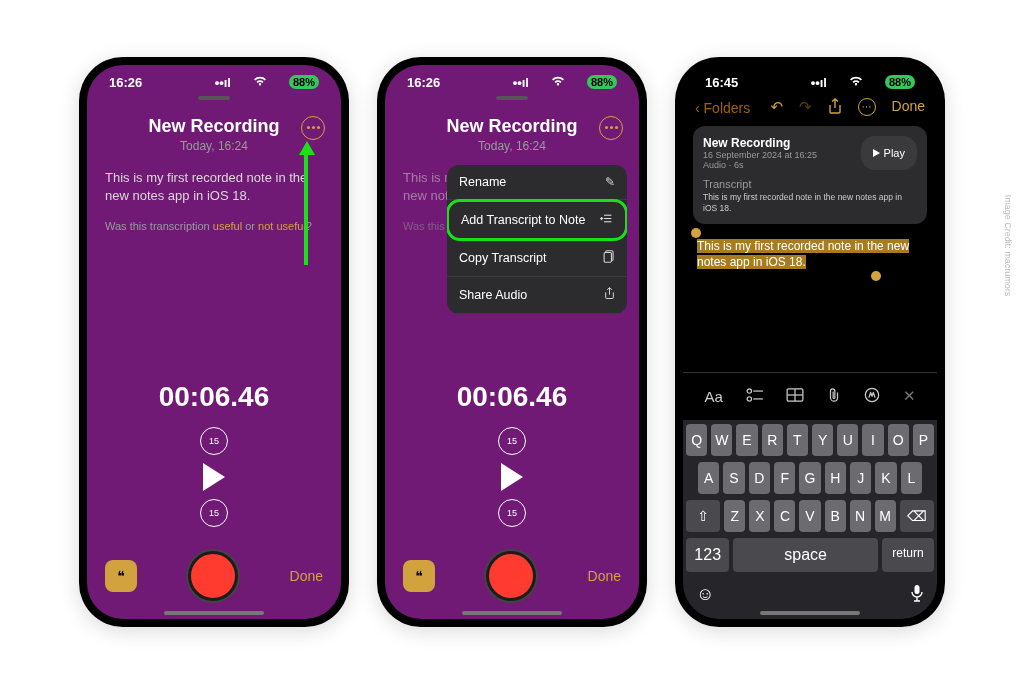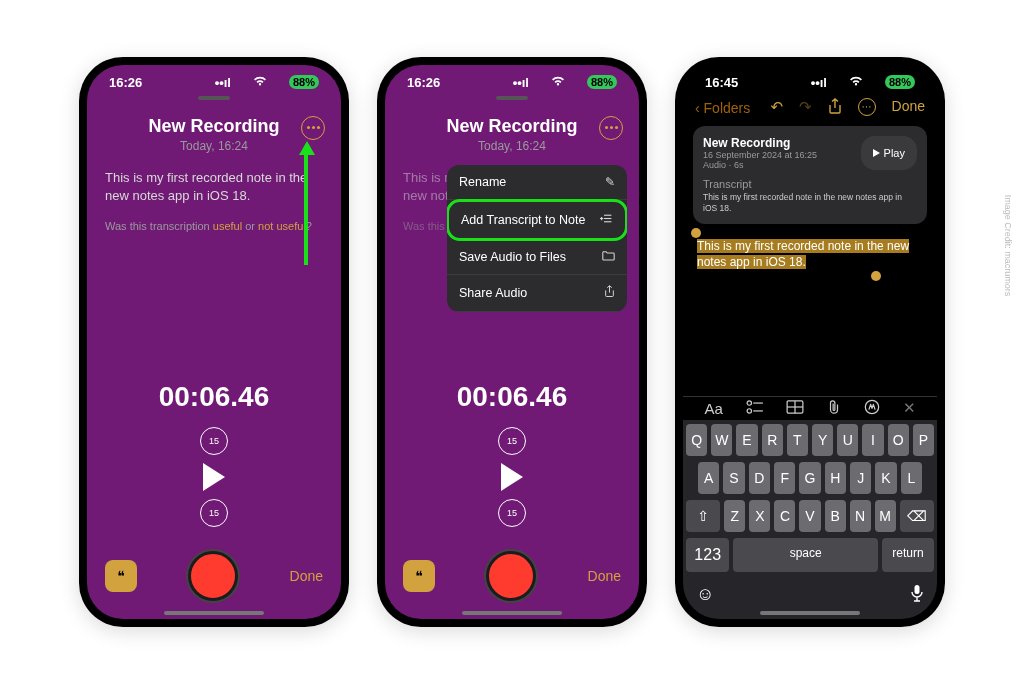--- a/index.html
+++ b/index.html
@@ -44,26 +44,26 @@
 .cs{font-size:9px;color:#9a9a9c;}
 .playbtn{float:right;background:#3a3a3c;color:#fff;padding:5px 12px;border-radius:14px;font-size:11px;display:inline-flex;align-items:center;gap:4px;}
 .playbtn::before{content:'';border-left:7px solid #fff;border-top:4px solid transparent;border-bottom:4px solid transparent;}
 .trlbl{font-size:11px;color:#9a9a9c;margin-top:8px;}
 .txt{font-size:8.5px;color:#ccc;margin-top:2px;line-height:1.3;}
 .sel{padding:6px 14px;color:#fff;font-size:12px;line-height:1.4;position:relative;}
 .hlbg{background:#a67c1e;}
 .hdl{position:absolute;width:10px;height:10px;background:#d2a23e;border-radius:50%;}
 .hdl.tl{top:-4px;left:8px;}
 .hdl.br{bottom:-4px;right:56px;}
-.fmt{display:flex;justify-content:space-around;align-items:center;padding:2px 10px;border-top:1px solid #333;color:#ccc;font-size:15px;}
+.fmt{display:flex;justify-content:space-around;align-items:center;padding:14px 10px;border-top:1px solid #333;color:#ccc;font-size:15px;}
 .kbd{background:#26262a;padding:4px 3px;}
 .krow{display:flex;gap:4px;margin-bottom:6px;justify-content:center;}
 .key{flex:1;background:#6b6b70;color:#fff;text-align:center;padding:8px 0;border-radius:4px;font-size:14px;min-width:0;}
 .key.d{background:#4a4a4e;}
-.sp{flex:5;font-size:12px;}
+.sp{flex:5;font-size:16px;}
 .shift{flex:1.4;}
 .delk{flex:1.4;}
 .r2{padding:0 12px;}
 .krow.b{gap:14px;padding:6px 10px 2px;color:#fff;font-size:18px;}
 .homebar{position:absolute;bottom:4px;left:50%;transform:translateX(-50%);width:100px;height:4px;background:#777;border-radius:2px;}
 .credit{position:absolute;right:16px;top:50%;transform:rotate(90deg) translateX(-50%);transform-origin:right;font-size:9px;color:#bbb;}
 </style>
 </head>
 <body>
 
@@ -163,24 +163,25 @@
         <svg width="13" height="13" viewBox="0 0 16 16" fill="none" stroke="#fff" stroke-width="1.4">
               <line x1="5" y1="4" x2="14" y2="4"></line>
               <line x1="5" y1="8" x2="14" y2="8"></line>
               <line x1="5" y1="12" x2="14" y2="12"></line>
               <line x1="2" y1="6" x2="2" y2="10"></line>
               <line x1="0" y1="8" x2="4" y2="8"></line>
             </svg>
       </span>
         </div>
       <div class="mi">
-          <span>Save Audio to Files</span>
+          <span>Copy Transcript</span>
           <span class="icn">
-        <svg width="13" height="11" viewBox="0 0 16 13" fill="none" stroke="#fff" stroke-width="1.3">
-              <path d="M1 3a1 1 0 011-1h3l1.5 1.5H14a1 1 0 011 1V11a1 1 0 01-1 1H2a1 1 0 01-1-1V3z"></path>
+        <svg width="12" height="13" viewBox="0 0 14 16" fill="none" stroke="#fff" stroke-width="1.3">
+              <rect x="3" y="1" width="9" height="12" rx="1.5"></rect>
+              <rect x="1" y="3" width="9" height="12" rx="1.5" fill="#2c2c2e"></rect>
             </svg>
       </span>
         </div>
       <div class="mi">
           <span>Share Audio</span>
           <span class="icn">
         <svg width="11" height="13" viewBox="0 0 14 17" fill="none" stroke="#fff" stroke-width="1.3">
               <path d="M7 1v9M4 3.5L7 1l3 2.5M2 7v7a1 1 0 001 1h8a1 1 0 001-1V7"></path>
             </svg>
       </span>

